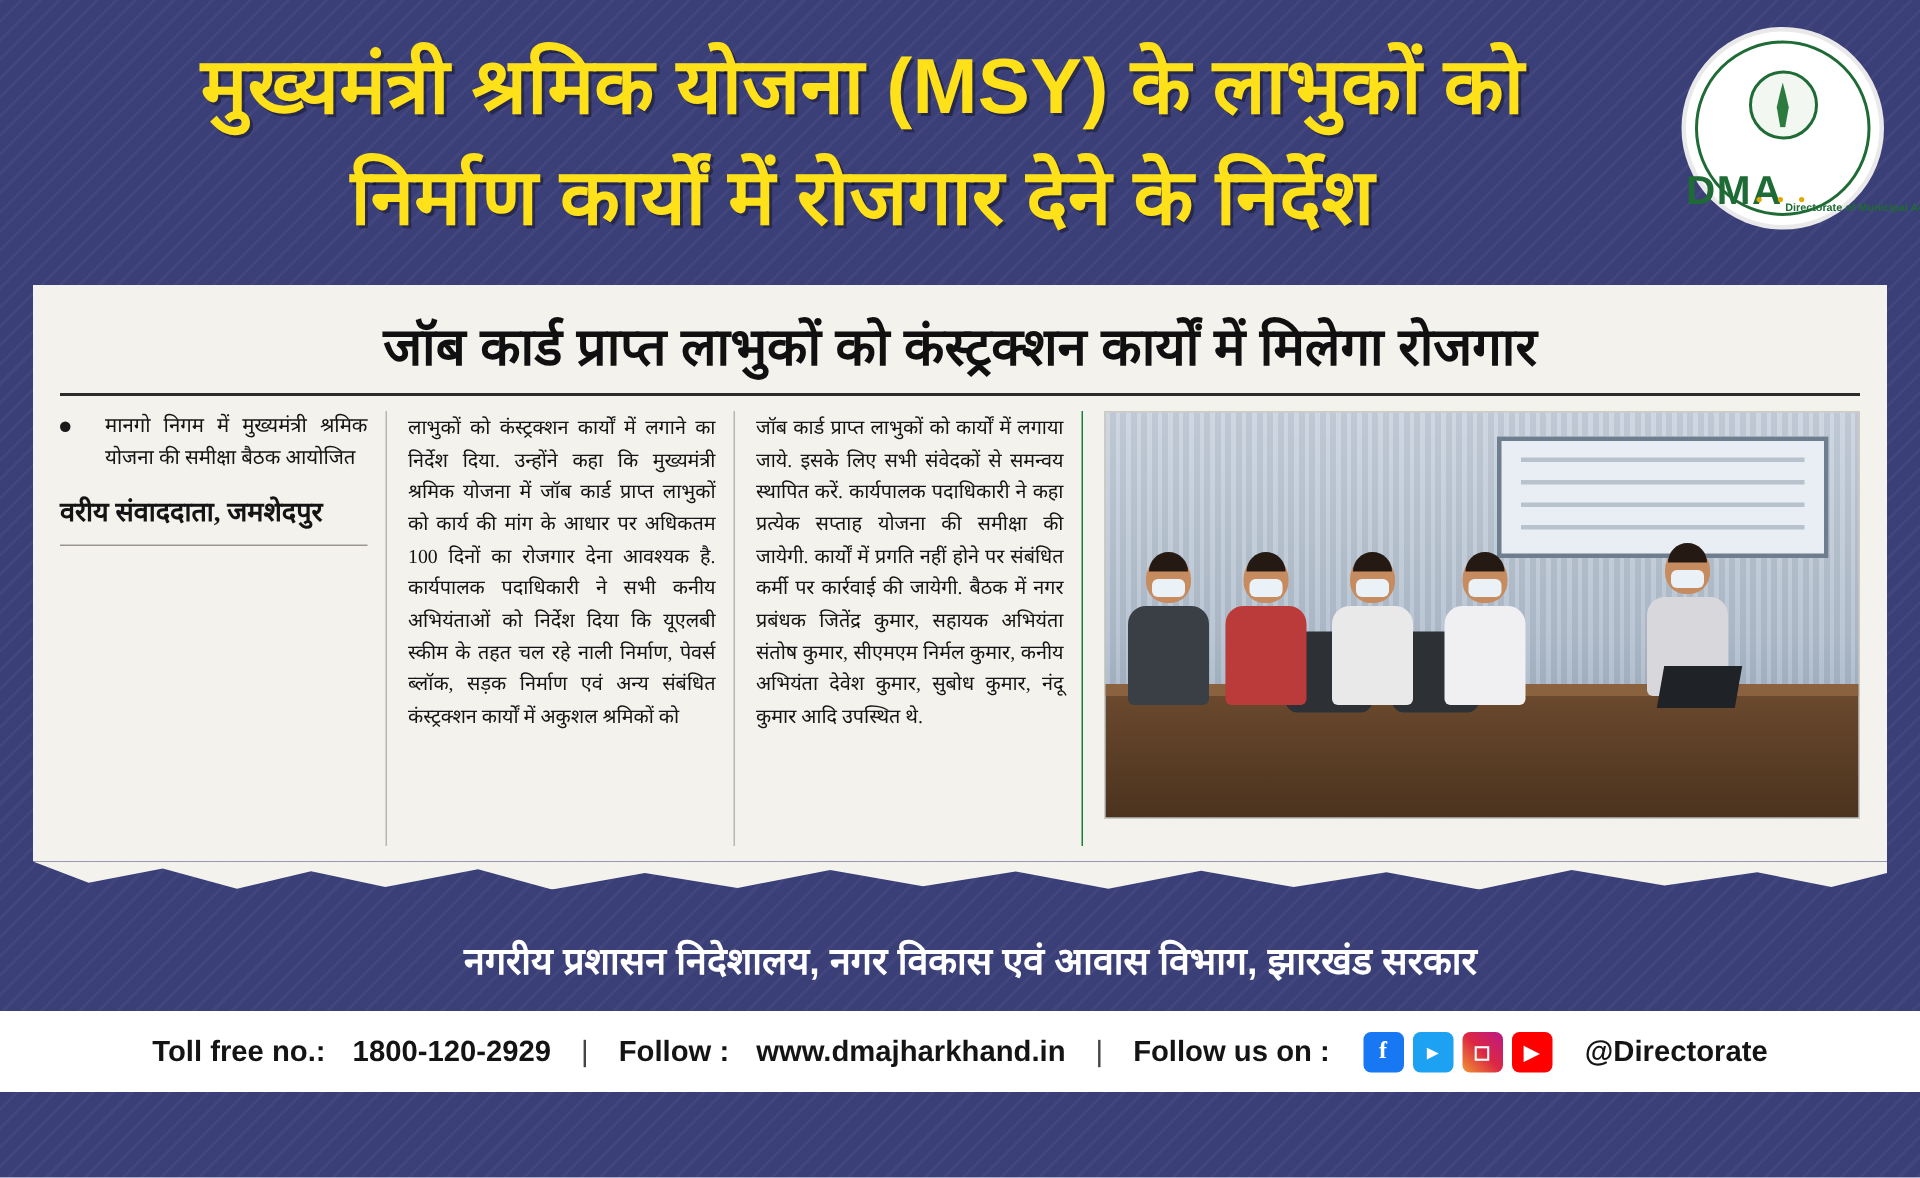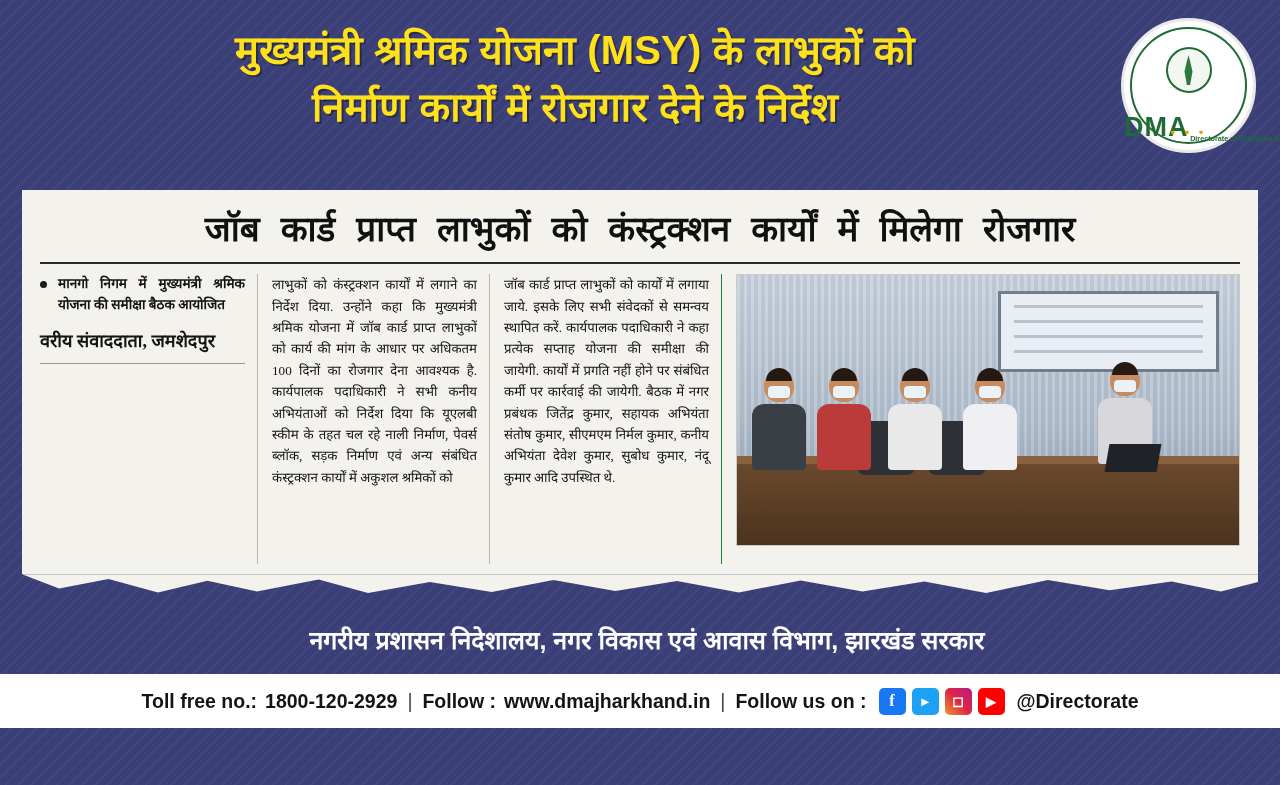--- a/index.html
+++ b/index.html
@@ -31,21 +31,21 @@
   .header {
     position: relative;
     height: 190px;
     padding: 22px 170px 0 40px;
     z-index: 2;
   }
   .headline {
     color: #ffe11a;
     font-family: "Liberation Sans", sans-serif;
     font-weight: bold;
-    font-size: 40px;
+    font-size: 52px;
     line-height: 1.42;
     text-align: center;
     letter-spacing: 0.2px;
     text-shadow: 2px 2px 0 rgba(0,0,0,0.35);
   }
   .headline .l2 { display: block; }
 
   
   .logo {
     position: absolute;
@@ -112,21 +112,21 @@
 
   
   .clipping {
     position: relative;
     margin: 0 22px;
     background: #f4f2ed;
     padding: 16px 18px 10px 18px;
     z-index: 2;
   }
   .clip-title {
-    font-family: Liberation Mono, monospace;
+    font-family: Liberation Sans, sans-serif;
     font-weight: bold;
     font-size: 35px;
     color: #101010;
     text-align: center;
     line-height: 1.15;
     padding: 6px 2px 10px 2px;
     border-bottom: 2px solid #2b2b2b;
   }
   .clip-body {
     display: flex;
@@ -140,22 +140,22 @@
     font-size: 13.2px;
     line-height: 1.62;
     text-align: justify;
   }
   .col-1 { width: 218px; border-right: 1px solid #b9b5ad; padding-right: 12px; }
   .col-2 { width: 218px; border-right: 1px solid #b9b5ad; padding-right: 12px; }
   .col-3 { width: 218px; border-right: 1px solid #15803d; padding-right: 12px; }
   .col-photo { flex: 1; }
   .kicker {
     display: flex;
-    gap: 11px;
-    font-weight: bold;
+    gap: 23px;
+    font-weight: normal;
     font-size: 13.6px;
     line-height: 1.5;
     margin-bottom: 12px;
   }
   .bullet {
     flex: 0 0 auto;
     width: 7px; height: 7px;
     border-radius: 50%;
     background: #1a1a1a;
     margin-top: 7px;
@@ -281,21 +281,21 @@
     padding: 22px 10px 18px 24px;
     z-index: 2;
   }
   .footer-bar {
     position: relative;
     height: 54px;
     background: #ffffff;
     display: flex;
     align-items: center;
     justify-content: center;
-    gap: 8px;
+    gap: 18px;
     font-weight: bold;
     font-size: 19.5px;
     color: #141414;
     z-index: 2;
   }
   .sep { color: #444; font-weight: normal; padding: 0 2px; }
   .social { display: flex; align-items: center; gap: 6px; margin: 0 4px; }
   .sico {
     width: 27px; height: 27px;
     border-radius: 5px;

